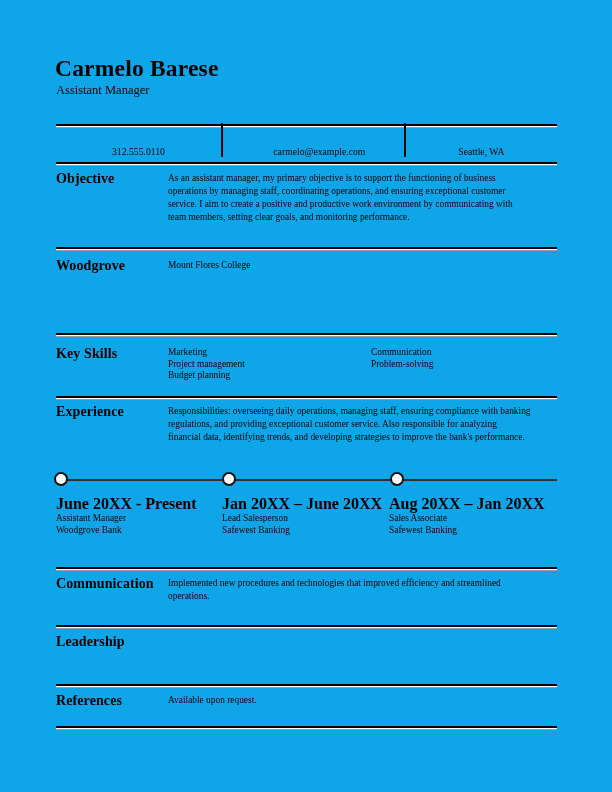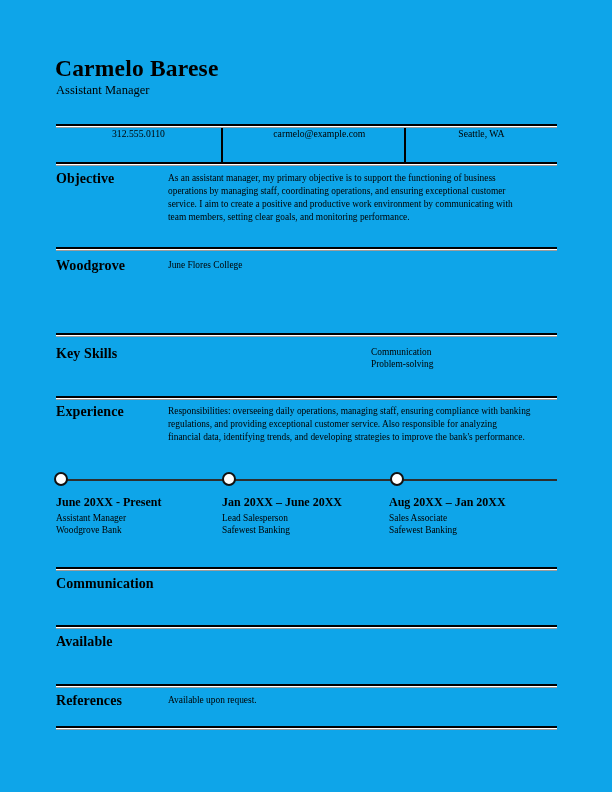--- a/index.html
+++ b/index.html
@@ -21,22 +21,22 @@
     left:56px;top:83px;
     font-size:12.5px;white-space:nowrap;
   }
   .rule{
     left:56px;width:501px;height:1px;
     border-top:2px solid #000;
     border-bottom:1px solid #9c9c9c;
     background:#fff;
   }
   .contactbar{
-    left:56px;top:128px;width:501px;height:46px;
-    display:flex;align-items:flex-start;
+    left:56px;top:111px;width:501px;height:46px;
+    display:flex;align-items:flex-end;
   }
   .contact-cell{
     font-size:9.7px;text-align:center;white-space:nowrap;
   }
   .c1{width:169px;} .c2{width:173px;padding-left:12px;} .c3{width:155px;}
   .vsep{width:2px;height:34px;background:#000;}
   .heading{
     left:56px;
     font-size:14px;font-weight:bold;letter-spacing:.1px;
     white-space:nowrap;
@@ -55,21 +55,21 @@
     font-size:9.4px;line-height:11.7px;white-space:pre;
   }
   .tl-line{
     left:56px;top:479px;width:501px;height:2px;background:#2e2e2e;
   }
   .tl-circle{
     width:14px;height:14px;border:2px solid #111;border-radius:50%;
     background:#fff;top:472px;box-sizing:border-box;
   }
   .job-dates{
-    top:495px;font-size:12px;font-weight:bold;white-space:nowrap;
+    top:495px;font-size:16px;font-weight:bold;white-space:nowrap;
   }
   .job-lines{
     top:513px;font-size:9.4px;line-height:11.5px;white-space:pre;
   }
 </style>
 </head>
 <body>
 
 <div class="page">
 
@@ -87,24 +87,27 @@
   <div class="abs rule" style="top:162px"></div>
 
   <div class="abs heading" style="top:171px">Objective</div>
   <div class="abs body-text" style="top:172px">As an assistant manager, my primary objective is to support the functioning of business
 operations by managing staff, coordinating operations, and ensuring exceptional customer
 service. I aim to create a positive and productive work environment by communicating with
 team members, setting clear goals, and monitoring performance.</div>
 
   <div class="abs rule" style="top:247px"></div>
   <div class="abs heading" style="top:258px">Woodgrove</div>
-  <div class="abs body-text" style="top:259px">June Flores College</div>
+  <div class="abs body-text" style="top:259px">Mount Flores College</div>
 
   <div class="abs rule" style="top:333px"></div>
   <div class="abs heading" style="top:346px">Key Skills</div>
+  <div class="abs skill-list" style="left:168px;top:347px">Marketing
+Project management
+Budget planning</div>
   <div class="abs skill-list" style="left:371px;top:347px">Communication
 Problem-solving</div>
 
   <div class="abs rule" style="top:396px"></div>
   <div class="abs heading" style="top:404px">Experience</div>
   <div class="abs body-text" style="top:405px">Responsibilities: overseeing daily operations, managing staff, ensuring compliance with banking
 regulations, and providing exceptional customer service. Also responsible for analyzing
 financial data, identifying trends, and developing strategies to improve the bank's performance.</div>
 
   <div class="abs tl-line"></div>
@@ -118,23 +121,25 @@
 
   <div class="abs job-lines" style="left:56px">Assistant Manager
 Woodgrove Bank</div>
   <div class="abs job-lines" style="left:222px">Lead Salesperson
 Safewest Banking</div>
   <div class="abs job-lines" style="left:389px">Sales Associate
 Safewest Banking</div>
 
   <div class="abs rule" style="top:567px"></div>
   <div class="abs heading" style="top:576px">Communication</div>
+  <div class="abs body-text" style="top:577px">Implemented new procedures and technologies that improved efficiency and streamlined
+operations.</div>
 
   <div class="abs rule" style="top:625px"></div>
-  <div class="abs heading" style="top:634px">Available</div>
+  <div class="abs heading" style="top:634px">Leadership</div>
 
   <div class="abs rule" style="top:684px"></div>
   <div class="abs heading" style="top:693px">References</div>
   <div class="abs body-text" style="top:694px">Available upon request.</div>
 
   <div class="abs rule" style="top:726px"></div>
 
 </div>
 
 </body></html>

